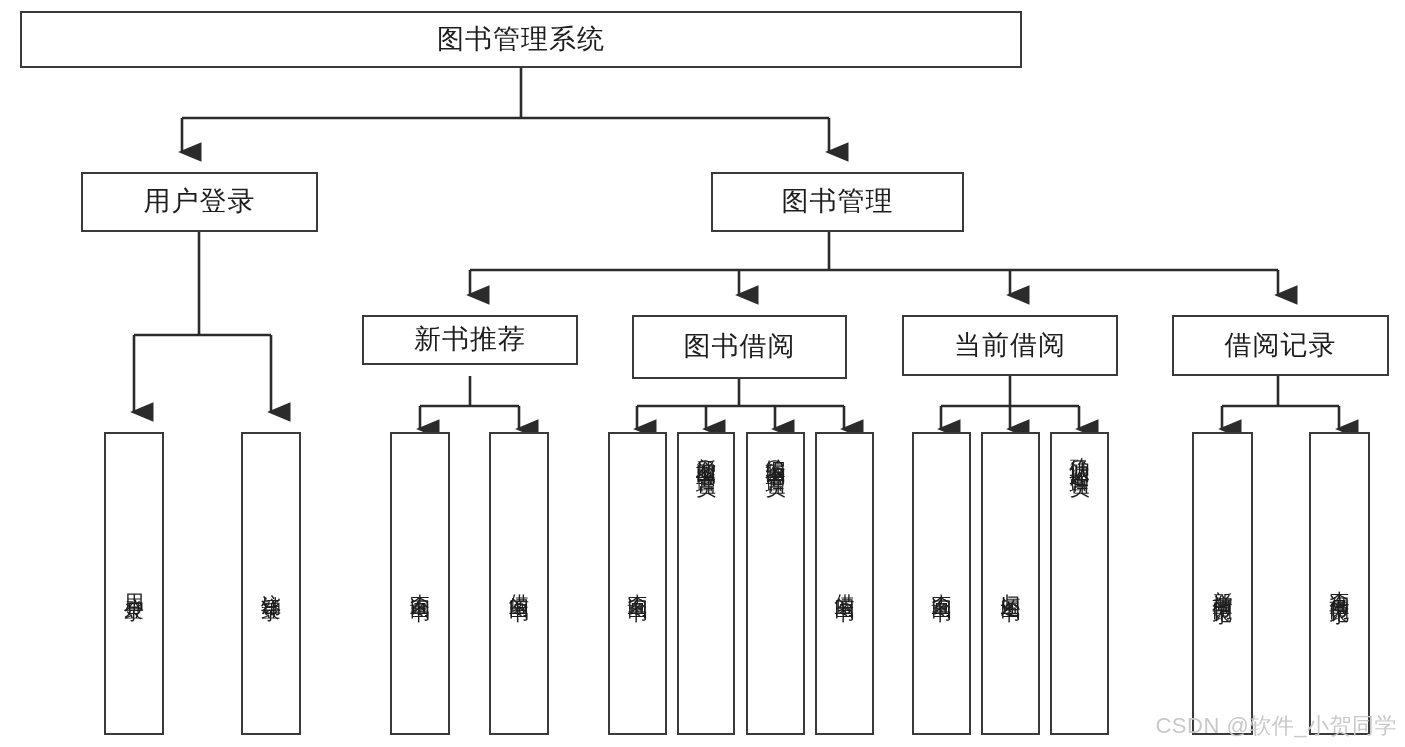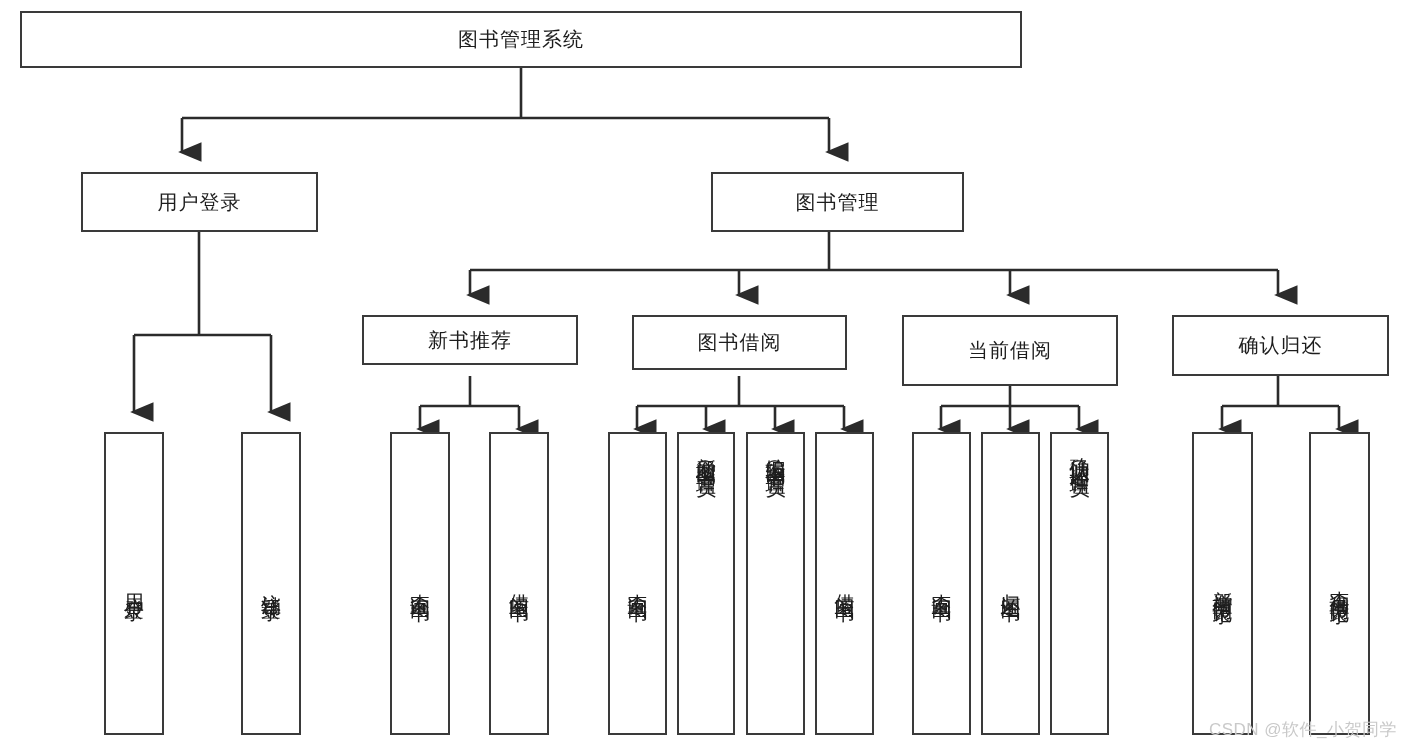--- a/index.html
+++ b/index.html
@@ -4,30 +4,30 @@
 <style>
   html,body{margin:0;padding:0;background:#ffffff;}
   body{width:1405px;height:747px;overflow:hidden;
        font-family:"Liberation Sans","DejaVu Sans",sans-serif;}
   #diagram{position:relative;width:1405px;height:747px;background:#ffffff;}
   svg.connectors{position:absolute;left:0;top:0;width:1405px;height:747px;}
 
   .node{position:absolute;box-sizing:border-box;background:#ffffff;
         border:2.5px solid #3a3a3a;display:flex;align-items:center;
         justify-content:center;overflow:hidden;}
-  .node .label{color:#1d1d1d;font-size:20px;line-height:1.25;
+  .node .label{color:#1d1d1d;font-size:27px;line-height:1.25;
         letter-spacing:1px;white-space:nowrap;}
 
   .node.vertical .label{writing-mode:vertical-rl;text-orientation:upright;
         letter-spacing:3px;font-size:20px;white-space:nowrap;}
   .node.vertical{align-items:flex-start;padding-top:8px;}
   .node.vertical.mid{align-items:center;padding-top:0;}
 
   #watermark{position:absolute;right:8px;bottom:6px;color:#c9c9c9;
-        font-size:17px;letter-spacing:.5px;user-select:none;}
+        font-size:22px;letter-spacing:.5px;user-select:none;}
 </style>
 </head>
 <body>
 
 <div id="diagram">
 
   <svg class="connectors" viewBox="0 0 1405 747" xmlns="http://www.w3.org/2000/svg">
     <defs>
       <marker id="arrow" viewBox="0 0 12 12" refX="6" refY="10" markerWidth="9" markerHeight="11" orient="auto-start-reverse">
         <path d="M 1 0 L 11 0 L 6 12 z" fill="#2b2b2b"></path>
@@ -86,28 +86,28 @@
   <div class="node" style="left:81px;top:172px;width:237px;height:60px;">
     <span class="label">用户登录</span>
   </div>
   <div class="node" style="left:711px;top:172px;width:253px;height:60px;">
     <span class="label">图书管理</span>
   </div>
 
   <div class="node" style="left:362px;top:315px;width:216px;height:50px;">
     <span class="label">新书推荐</span>
   </div>
-  <div class="node" style="left:632px;top:315px;width:215px;height:55px;">
+  <div class="node" style="left:632px;top:315px;width:215px;height:64px;">
     <span class="label">图书借阅</span>
   </div>
-  <div class="node" style="left:902px;top:315px;width:216px;height:71px;">
+  <div class="node" style="left:902px;top:315px;width:216px;height:61px;">
     <span class="label">当前借阅</span>
   </div>
   <div class="node" style="left:1172px;top:315px;width:217px;height:61px;">
-    <span class="label">确认归还</span>
+    <span class="label">借阅记录</span>
   </div>
 
   <div class="node vertical mid" style="left:104px;top:432px;width:60px;height:303px;">
     <span class="label">用户登录</span>
   </div>
   <div class="node vertical mid" style="left:241px;top:432px;width:60px;height:303px;">
     <span class="label">注销登录</span>
   </div>
 
   <div class="node vertical mid" style="left:390px;top:432px;width:60px;height:303px;">

